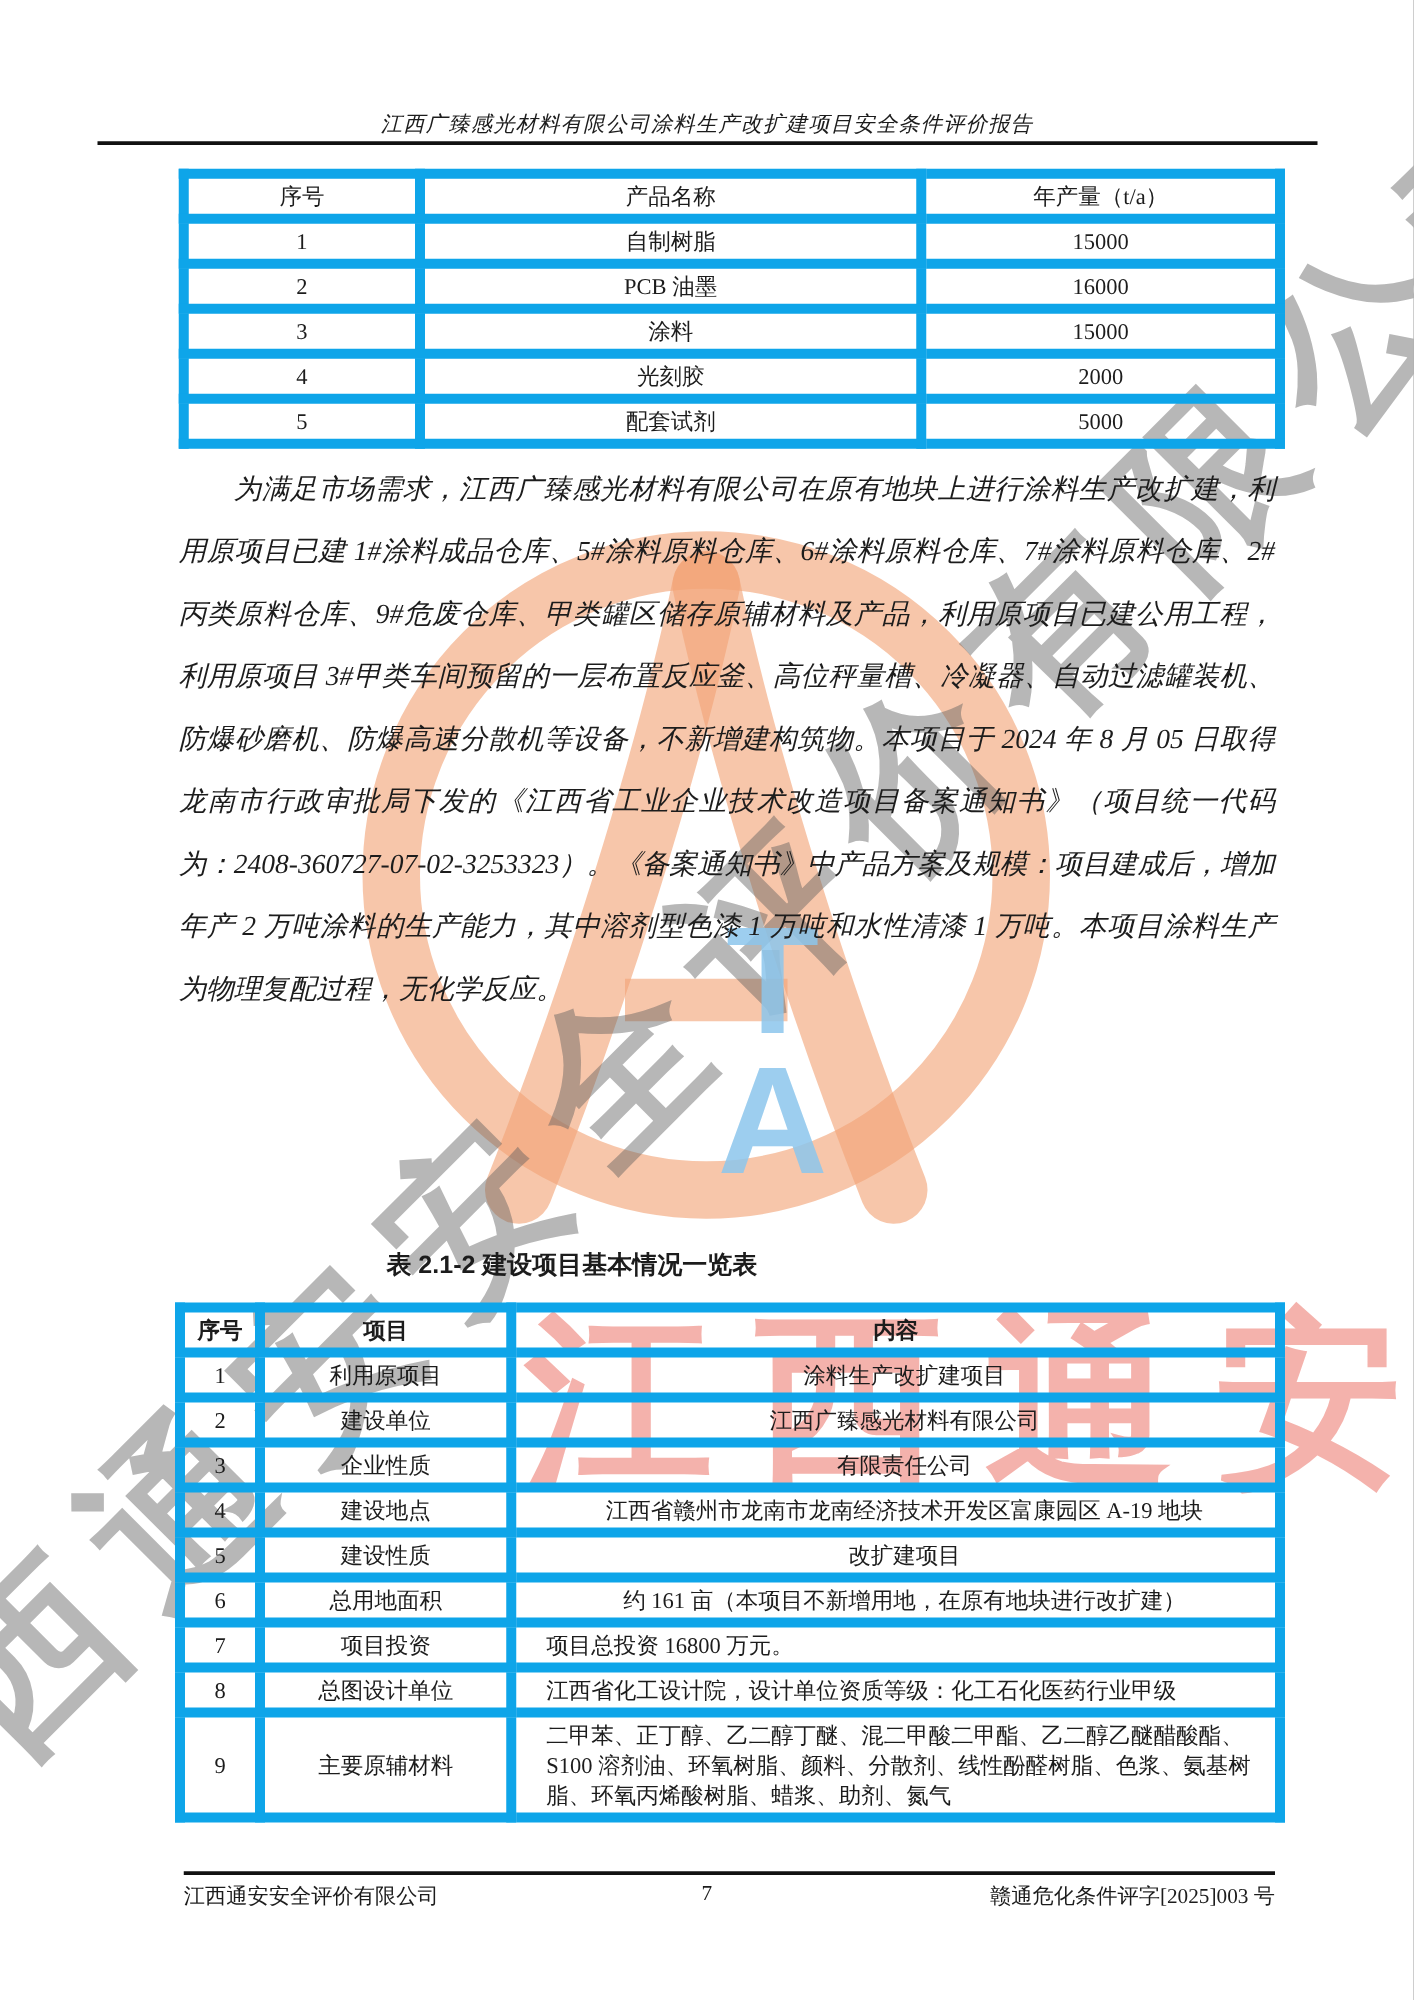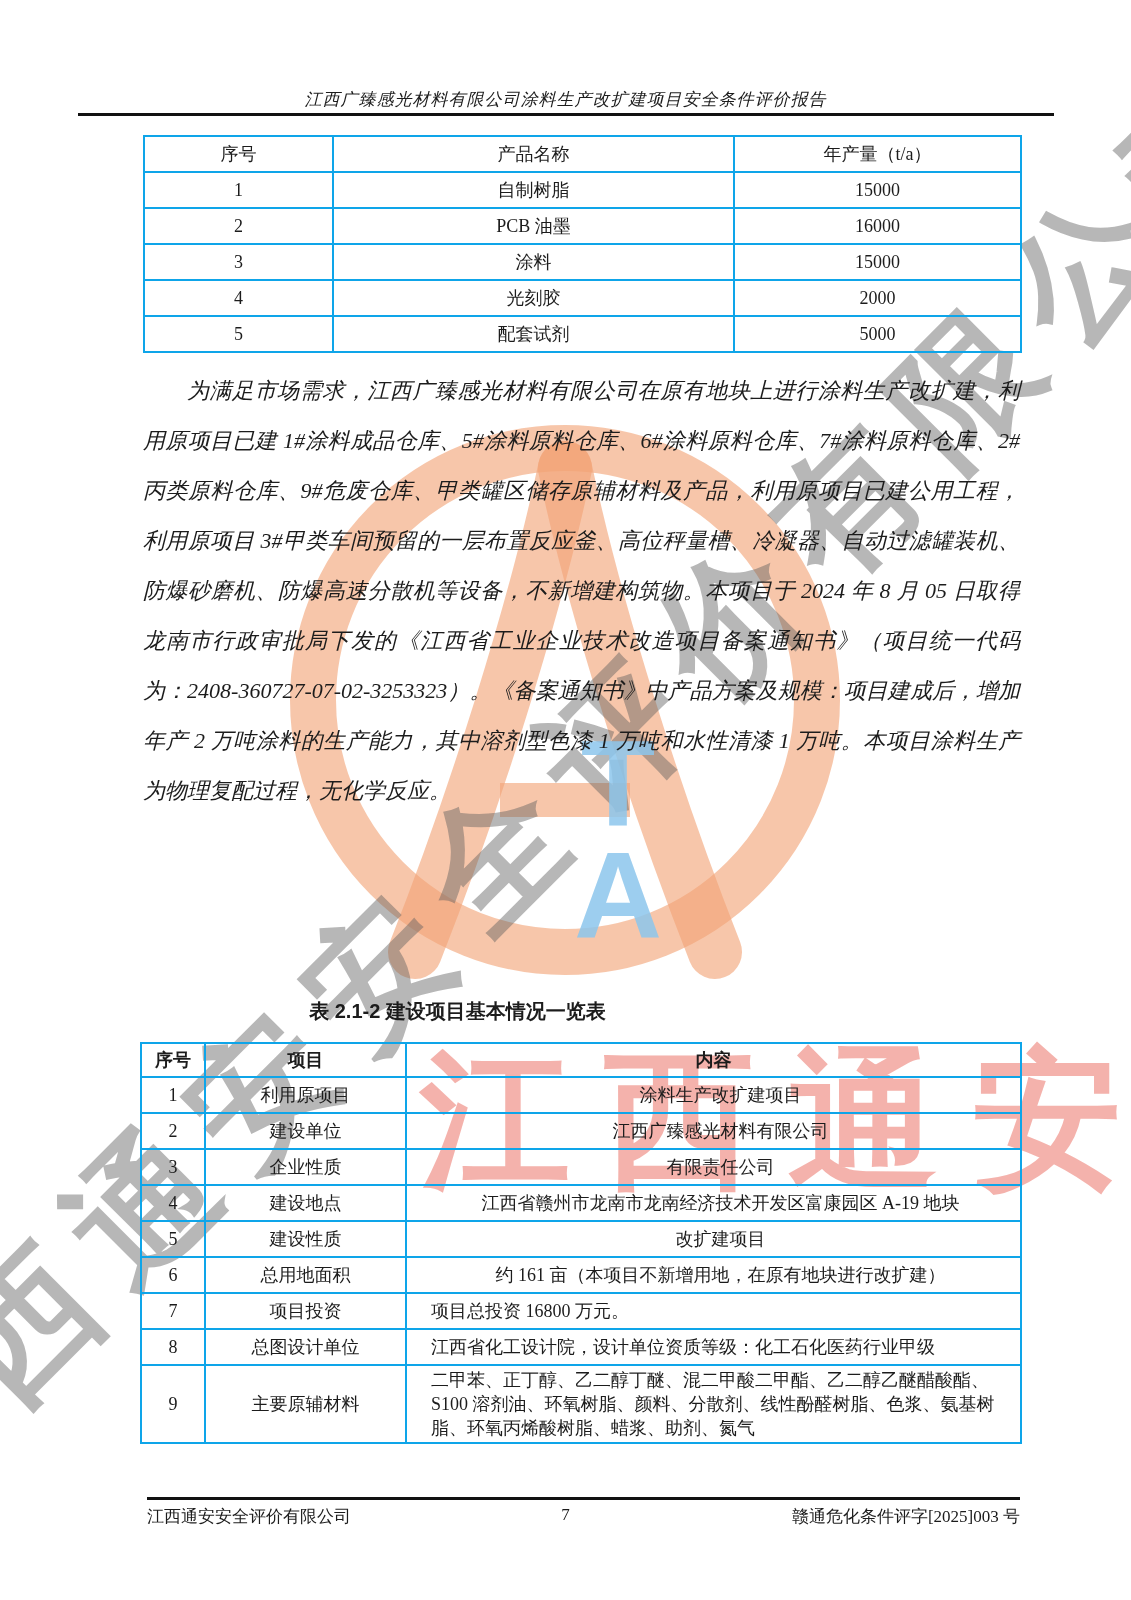--- a/index.html
+++ b/index.html
@@ -45,21 +45,21 @@
   }
   .hdr-rule{position:absolute;left:78px;top:113px;width:976px;height:3px;background:#111;}
   .ftr-rule{position:absolute;left:147px;top:1497px;width:873px;height:3px;background:#111;}
   .footer-row{
     position:absolute;left:147px;top:1505px;width:873px;
     display:flex;justify-content:space-between;align-items:flex-start;
     font-size:17px;
   }
   .footer-center{position:absolute;left:0;top:1505px;width:1131px;text-align:center;font-size:17px;}
   table{border-collapse:collapse;table-layout:fixed;}
-  td,th{border:2px solid #0ea5e9;font-weight:normal;font-size:18px;
+  td,th{border:8px solid #0ea5e9;font-weight:normal;font-size:18px;
         text-align:center;vertical-align:middle;padding:2px 6px;box-sizing:border-box;
         overflow:hidden;}
   #product-table{position:absolute;left:143px;top:135px;width:877px;}
   #product-table th{height:36px;}
   #product-table td{height:36px;}
   .para{
     position:absolute;left:143px;top:366px;width:877px;
     font-size:22px;line-height:50px;
     text-align:justify;text-indent:2em;font-style:italic;
   }

